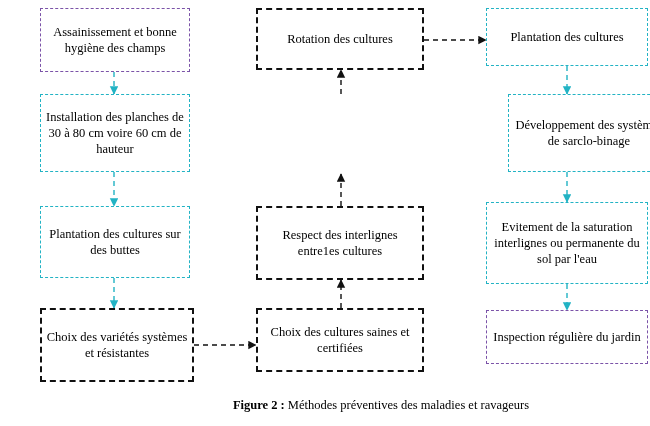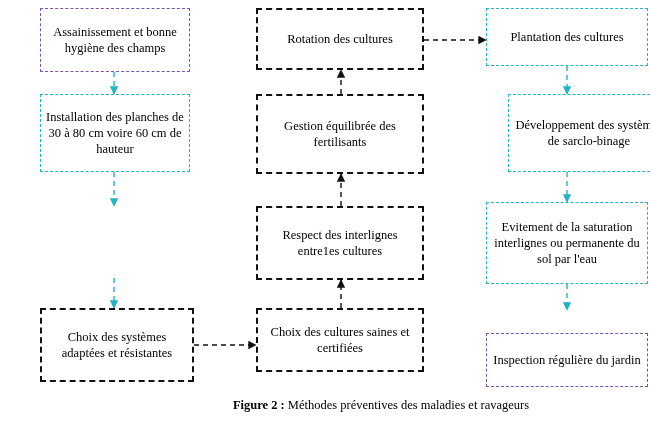--- a/index.html
+++ b/index.html
@@ -95,32 +95,32 @@
   </svg>
 
   <div class="box b-purple" style="left:24px; top:8px; width:150px; height:64px;">
     <span>Assainissement et bonne hygiène des champs</span>
   </div>
 
   <div class="box b-teal" style="left:24px; top:94px; width:150px; height:78px;">
     <span>Installation des planches de 30 à 80 cm voire 60 cm de hauteur</span>
   </div>
 
+  <div class="box b-teal" style="left:24px; top:206px; width:150px; height:72px;">
+    <span>Plantation des cultures sur des buttes</span>
+  </div>
 
   <div class="box b-black" style="left:24px; top:308px; width:154px; height:74px;">
-    <span>Choix des systèmes adaptées et résistantes</span>
+    <span>Choix des variétés systèmes et résistantes</span>
   </div>
 
   <div class="box b-black" style="left:240px; top:8px; width:168px; height:62px;">
     <span>Rotation des cultures</span>
   </div>
 
-  <div class="box b-black" style="left:240px; top:94px; width:168px; height:80px;">
-    <span>Gestion équilibrée des fertilisants</span>
-  </div>
 
   <div class="box b-black" style="left:240px; top:206px; width:168px; height:74px;justify-content:center;">
     <span>Respect des interlignes entre1es cultures</span>
   </div>
 
   <div class="box b-black" style="left:240px; top:308px; width:168px; height:64px;">
     <span>Choix des cultures saines et certifiées</span>
   </div>
 
   <div class="box b-teal" style="left:470px; top:8px; width:162px; height:58px;">
@@ -128,21 +128,21 @@
   </div>
 
   <div class="box b-teal" style="left:470px; top:94px; width:162px; height:78px;margin-left:22px;">
     <span>Développement des systèmes de sarclo-binage</span>
   </div>
 
   <div class="box b-teal" style="left:470px; top:202px; width:162px; height:82px;">
     <span>Evitement de la saturation interlignes ou permanente du sol par l'eau</span>
   </div>
 
-  <div class="box b-purple" style="left:470px; top:310px; width:162px; height:54px;margin-top:23px;">
+  <div class="box b-purple" style="left:470px; top:310px; width:162px; height:54px;">
     <span>Inspection régulière du jardin</span>
   </div>
 
   <div class="caption">
     <b>Figure 2 :</b><span> Méthodes préventives des maladies et ravageurs</span>
   </div>
 
 </div>
 
 </body></html>

